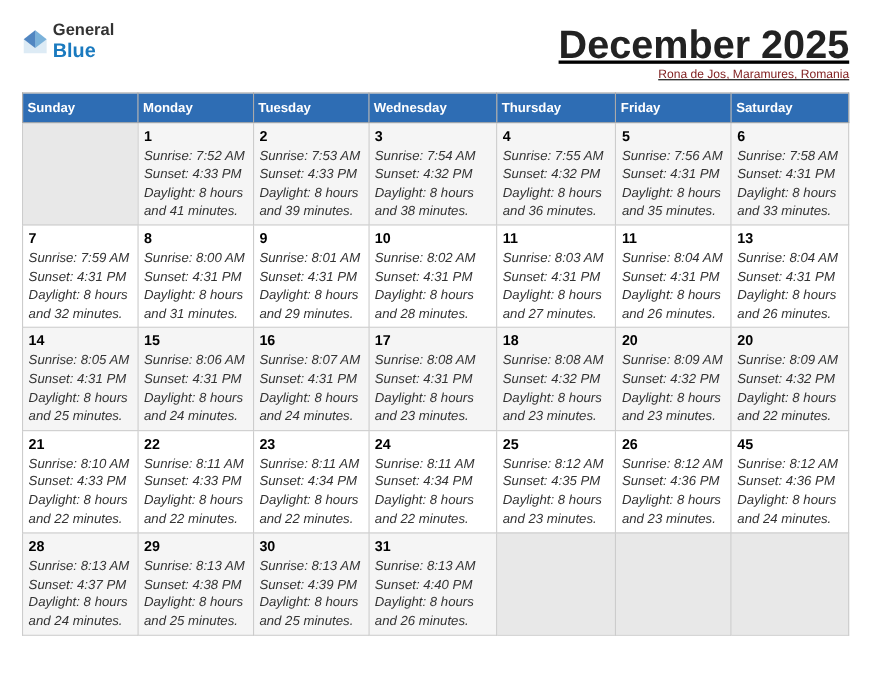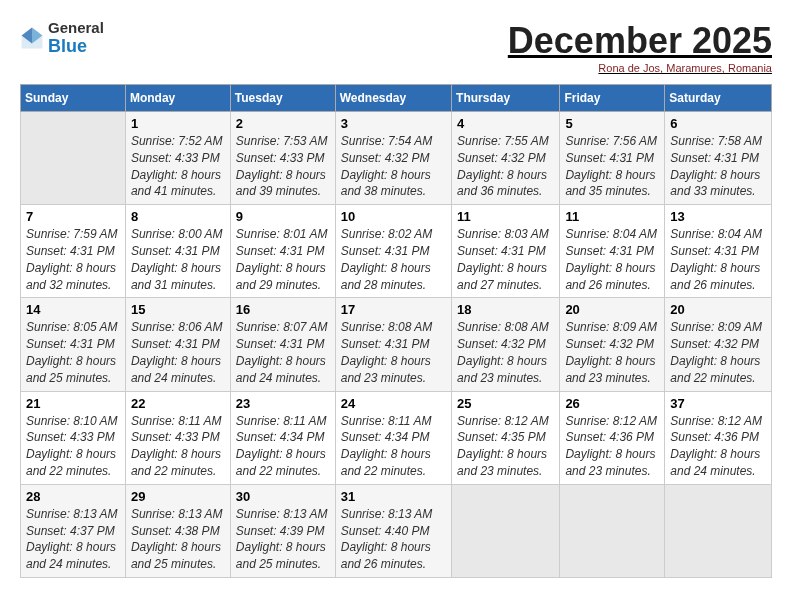--- a/index.html
+++ b/index.html
@@ -236,21 +236,21 @@
         </td>
         <td>
           <span class="day-number">25</span>
           <div class="cell-content">Sunrise: 8:12 AM<br>Sunset: 4:35 PM<br>Daylight: 8 hours and 23 minutes.</div>
         </td>
         <td>
           <span class="day-number">26</span>
           <div class="cell-content">Sunrise: 8:12 AM<br>Sunset: 4:36 PM<br>Daylight: 8 hours and 23 minutes.</div>
         </td>
         <td>
-          <span class="day-number">37</span>
+          <span class="day-number">45</span>
           <div class="cell-content">Sunrise: 8:12 AM<br>Sunset: 4:36 PM<br>Daylight: 8 hours and 24 minutes.</div>
         </td>
       </tr>
       <tr>
         <td>
           <span class="day-number">28</span>
           <div class="cell-content">Sunrise: 8:13 AM<br>Sunset: 4:37 PM<br>Daylight: 8 hours and 24 minutes.</div>
         </td>
         <td>
           <span class="day-number">29</span>

